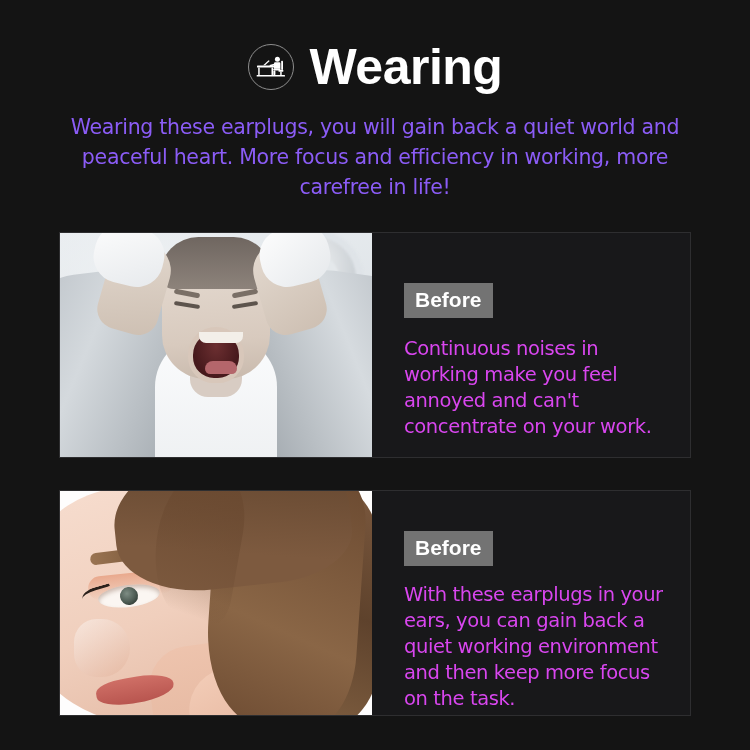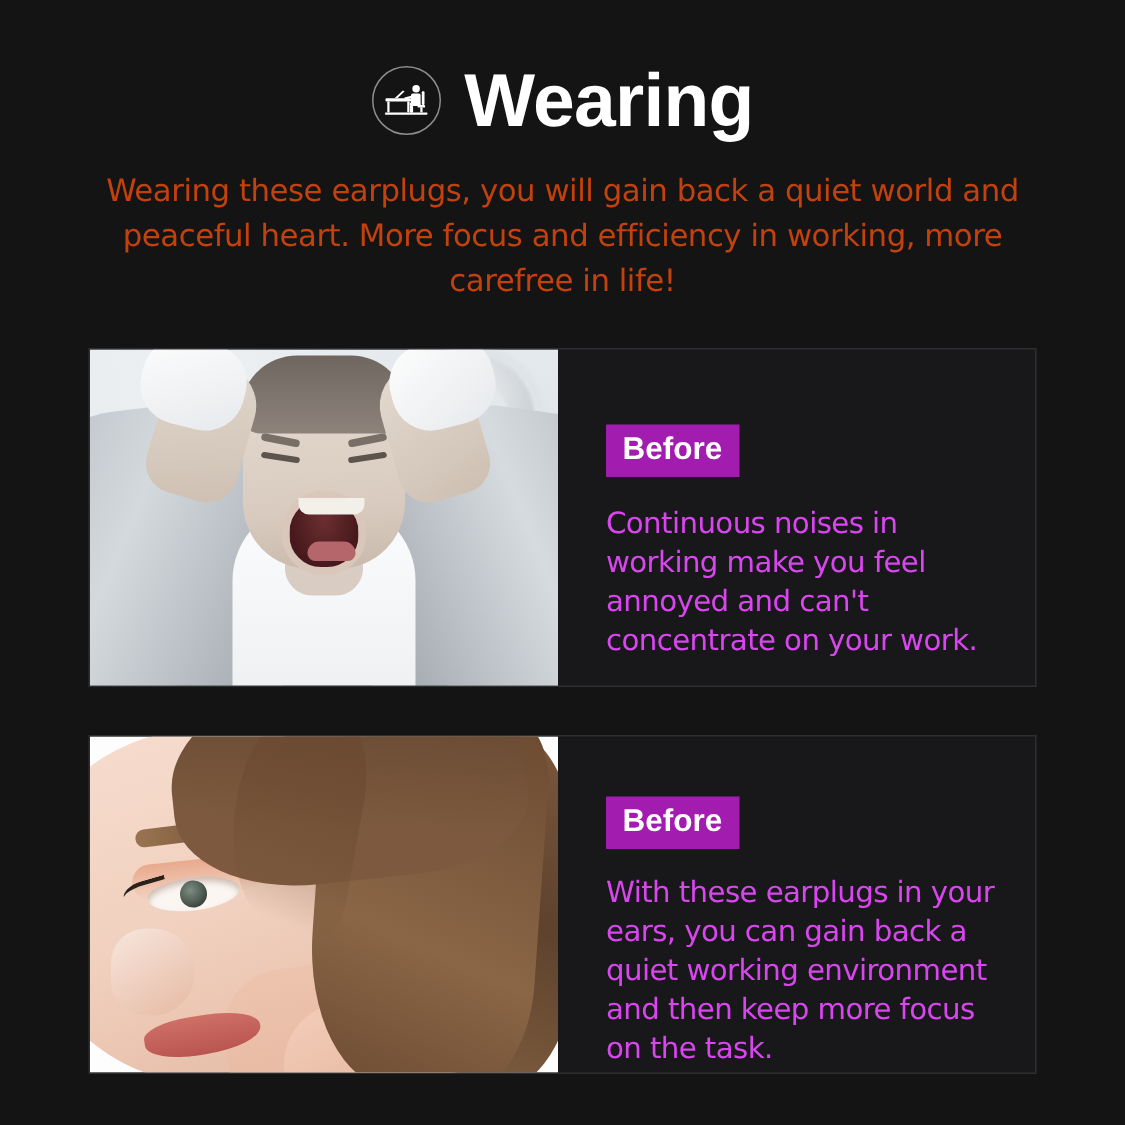--- a/index.html
+++ b/index.html
@@ -55,21 +55,21 @@
     color: #ffffff;
     letter-spacing: -0.5px;
     line-height: 1;
     font-family: "Liberation Sans", sans-serif;
   }
 
   .subtitle {
     margin-top: 14px;
     font-size: 20.5px;
     line-height: 30px;
-    color: #c2410c;
+    color: #8b5cf6;
     font-weight: 400;
     padding: 0 52px;
     font-family: "DejaVu Sans", sans-serif;
     letter-spacing: -0.3px;
   }
 
   
   .cards {
     position: absolute;
     left: 59px;
@@ -96,21 +96,21 @@
   }
 
   .card-body {
     flex: 1 1 auto;
     padding: 50px 26px 0 32px;
     position: relative;
   }
 
   .badge {
     display: inline-block;
-    background: #a21caf;
+    background: #737373;
     color: #ffffff;
     font-size: 21px;
     font-weight: 700;
     line-height: 1;
     padding: 6px 11px 8px 11px;
     font-family: "Liberation Sans", sans-serif;
   }
 
   .card-text {
     margin-top: 18px;

